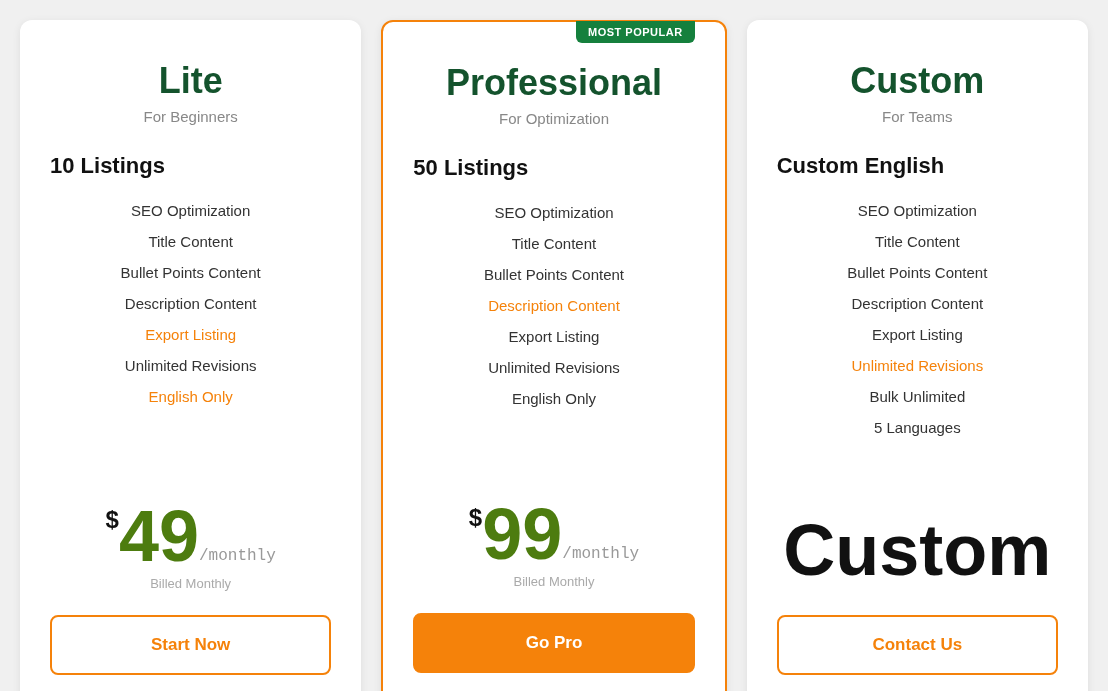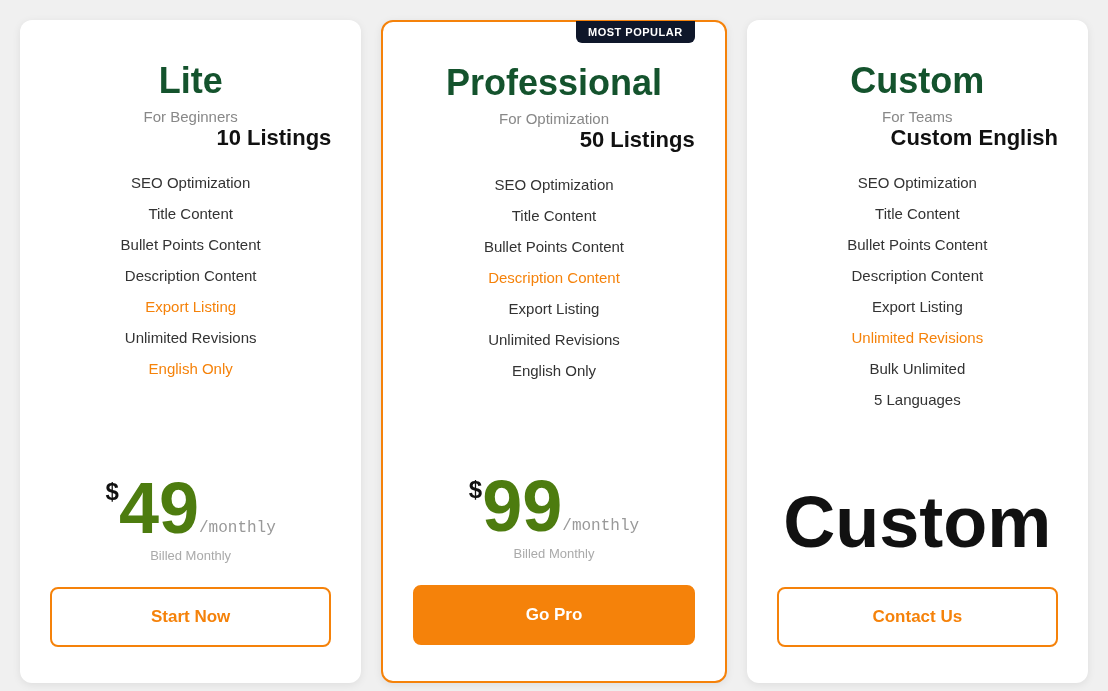--- a/index.html
+++ b/index.html
@@ -39,21 +39,21 @@
 
     .pricing-card.featured {
       border: 2px solid #f5820a;
       overflow: visible;
     }
 
     .most-popular-badge {
       position: absolute;
       top: -1px;
       right: 30px;
-      background-color: #0f172a;
+      background-color: #15803d;
       color: #ffffff;
       font-size: 11px;
       font-weight: 700;
       letter-spacing: 0.5px;
       padding: 5px 12px;
       border-radius: 0 0 6px 6px;
       text-transform: uppercase;
     }
 
     .plan-name {
@@ -61,27 +61,28 @@
       font-weight: 800;
       color: #14532d;
       text-align: center;
       margin-bottom: 6px;
     }
 
     .plan-subtitle {
       font-size: 15px;
       color: #888888;
       text-align: center;
+      margin-bottom: 28px;
     }
 
     .plan-listings {
       font-size: 22px;
       font-weight: 800;
       color: #111111;
-      text-align: right;
+      text-align: left;
       margin-bottom: 16px;
     }
 
     .features-list {
       list-style: none;
       margin-bottom: auto;
       padding-bottom: 10px;
     }
 
     .features-list li {

